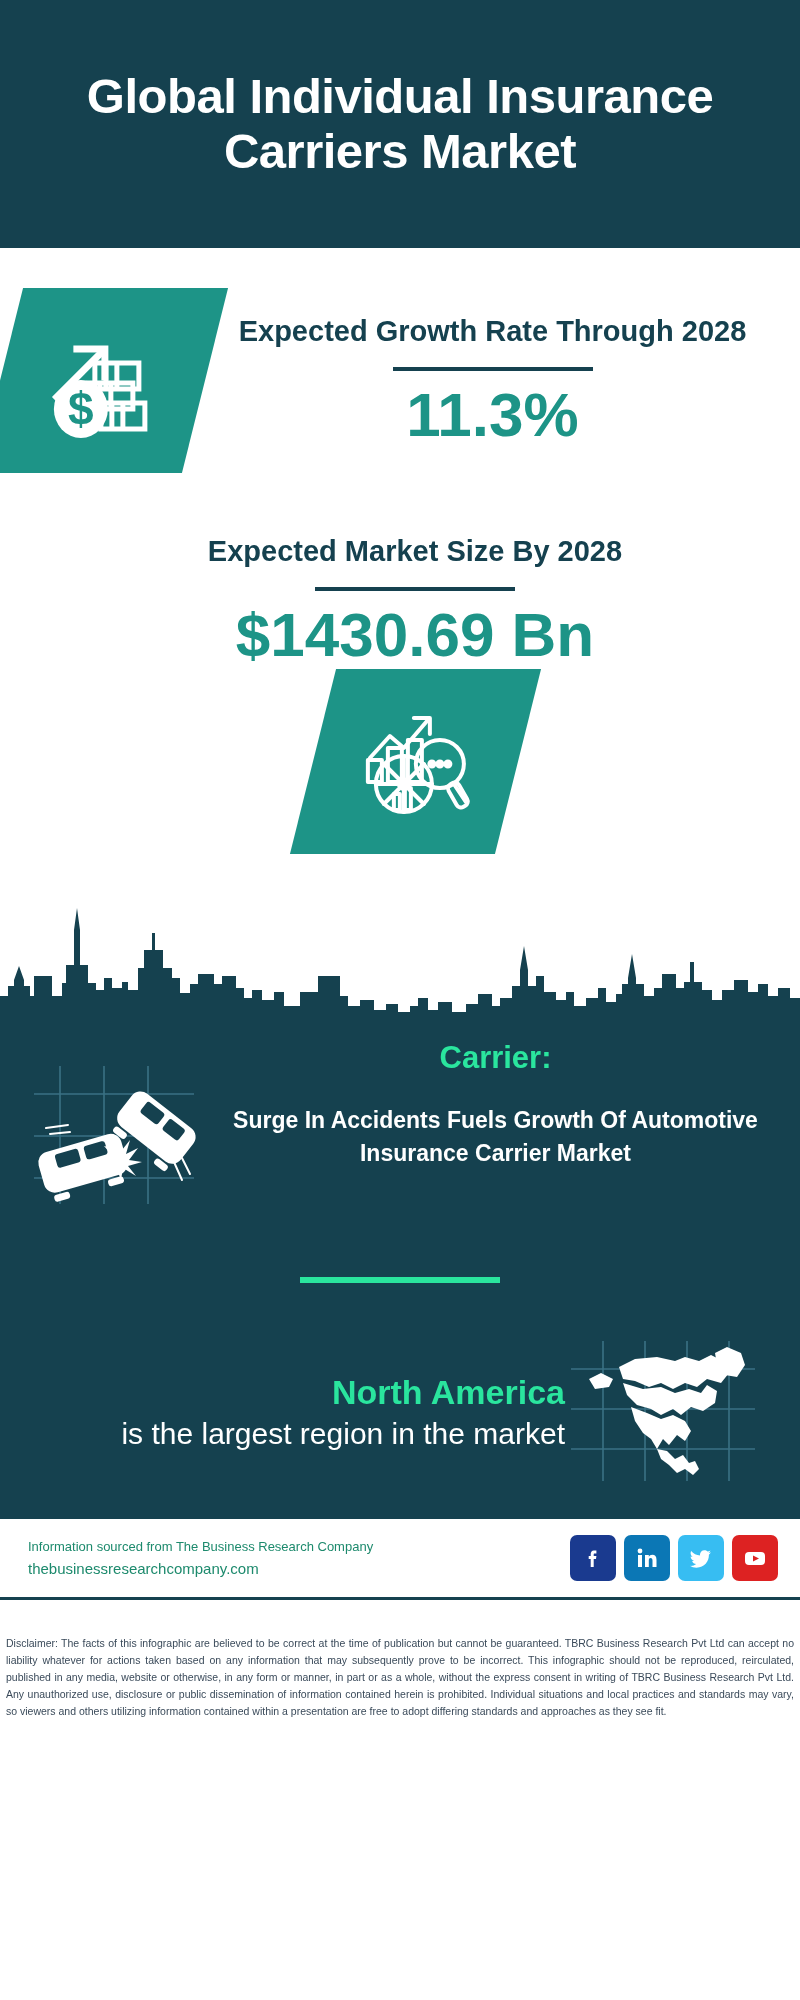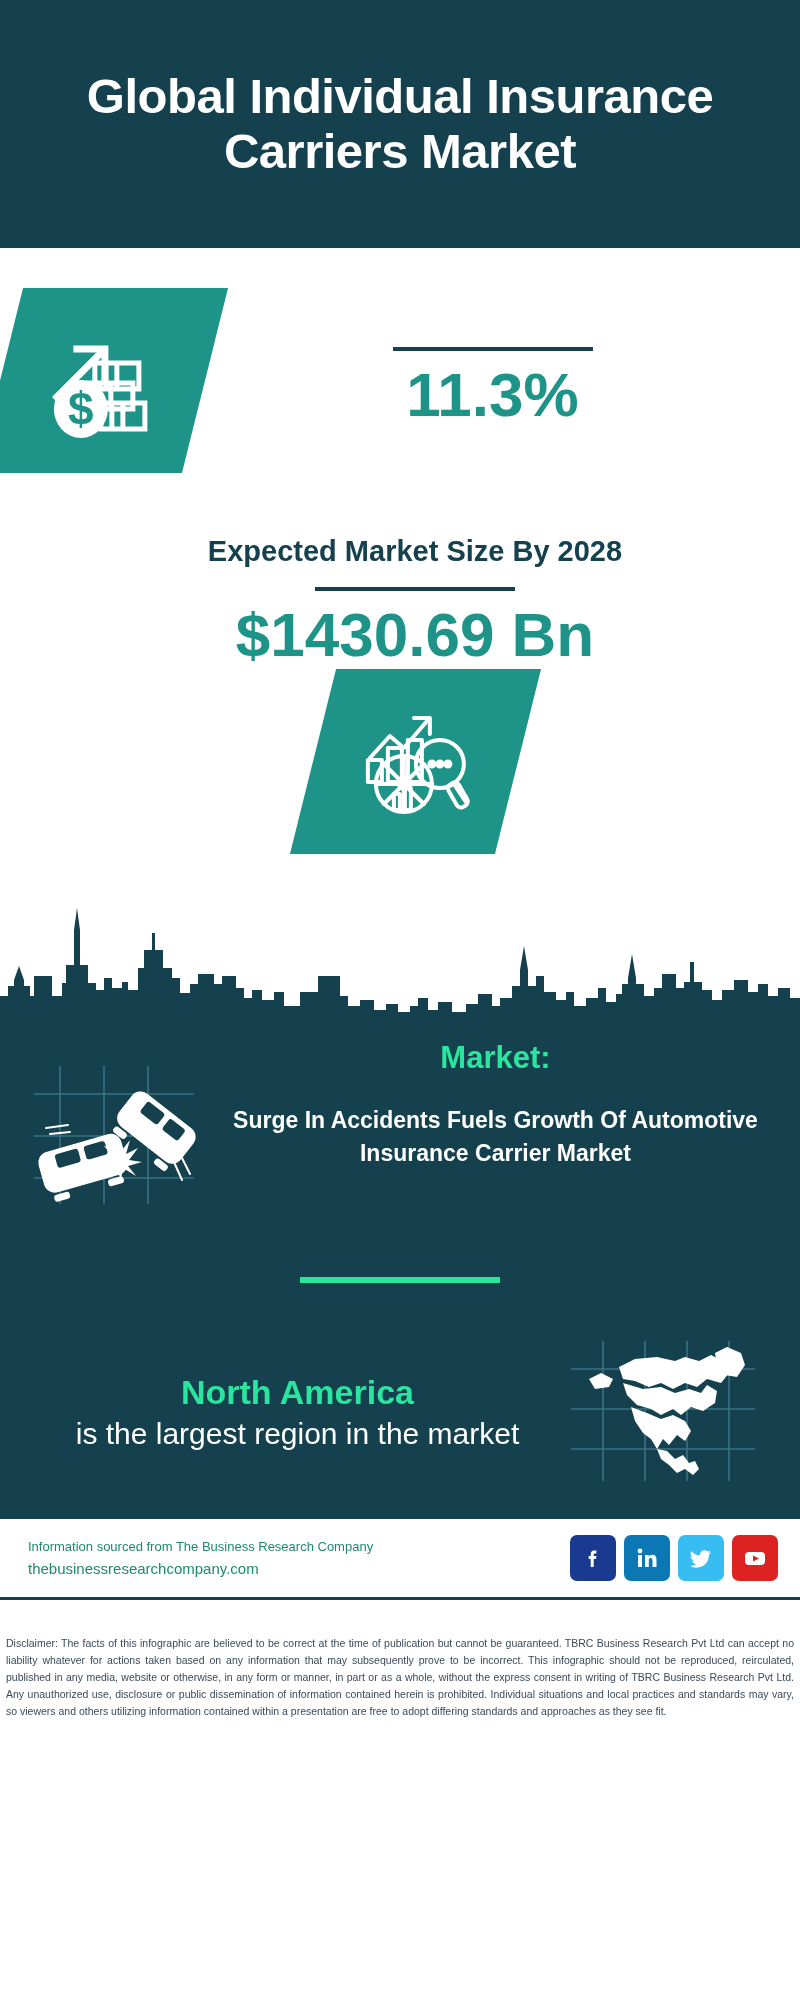--- a/index.html
+++ b/index.html
@@ -95,21 +95,21 @@
     margin-top:28px;
   }
 
   .divider{
     width:200px; height:6px;
     background:#2ae59e;
     margin:64px auto 0 auto;
   }
 
   .region-row{ display:flex; align-items:center; padding:52px 30px 0 30px; }
-  .region-text{ flex:1; text-align:center; }
+  .region-text{ flex:1; text-align:right; }
   .region-name{
     color:#2ae59e;
     font-size:34px;
     font-weight:bold;
     line-height:1.25;
   }
   .region-sub{
     color:#ffffff;
     font-size:30px;
     line-height:1.3;
@@ -173,20 +173,21 @@
           <line x1="68" y1="62" x2="68" y2="88"></line>
           <rect x="58" y="82" width="44" height="26"></rect>
           <line x1="69" y1="82" x2="69" y2="108"></line>
           <line x1="80" y1="82" x2="80" y2="108"></line>
         </g>
         <ellipse cx="38" cy="88" rx="27" ry="29" fill="#ffffff"></ellipse>
         <text x="38" y="104" font-size="46" font-weight="bold" fill="#1d9487" text-anchor="middle" font-family="Liberation Sans, sans-serif">$</text>
       </svg>
     </div>
     <div class="stat-text">
+      <div class="stat-label">Expected Growth Rate Through 2028</div>
       <div class="rule"></div>
       <div class="stat-value">11.3%</div>
     </div>
   </div>
 
   <div class="stat-row row-size">
     <div class="stat-text">
       <div class="stat-label">Expected Market Size By 2028</div>
       <div class="rule"></div>
       <div class="stat-value">$1430.69 Bn</div>
@@ -259,21 +260,21 @@
         <path d="M96 96 L104 86 L100 100 L112 94 L103 106 L116 108 L102 112 L110 122 L97 114 L95 126 L90 113 L80 120 L86 108 L74 108 L86 101 L78 92 Z" fill="#ffffff"></path>
         <g stroke="#ffffff" stroke-width="2" stroke-linecap="round">
           <line x1="20" y1="74" x2="42" y2="71"></line>
           <line x1="24" y1="80" x2="44" y2="78"></line>
           <line x1="148" y1="108" x2="156" y2="126"></line>
           <line x1="156" y1="104" x2="164" y2="120"></line>
         </g>
       </svg>
     </div>
     <div class="driver-text">
-      <div class="driver-heading">Market:</div>
+      <div class="driver-heading">Carrier:</div>
       <div class="driver-body">Surge In Accidents Fuels Growth Of Automotive Insurance Carrier Market</div>
     </div>
   </div>
 
   <div class="divider"></div>
 
   <div class="region-row">
     <div class="region-text">
       <div class="region-name">North America</div>
       <div class="region-sub">is the largest region in the market</div>

